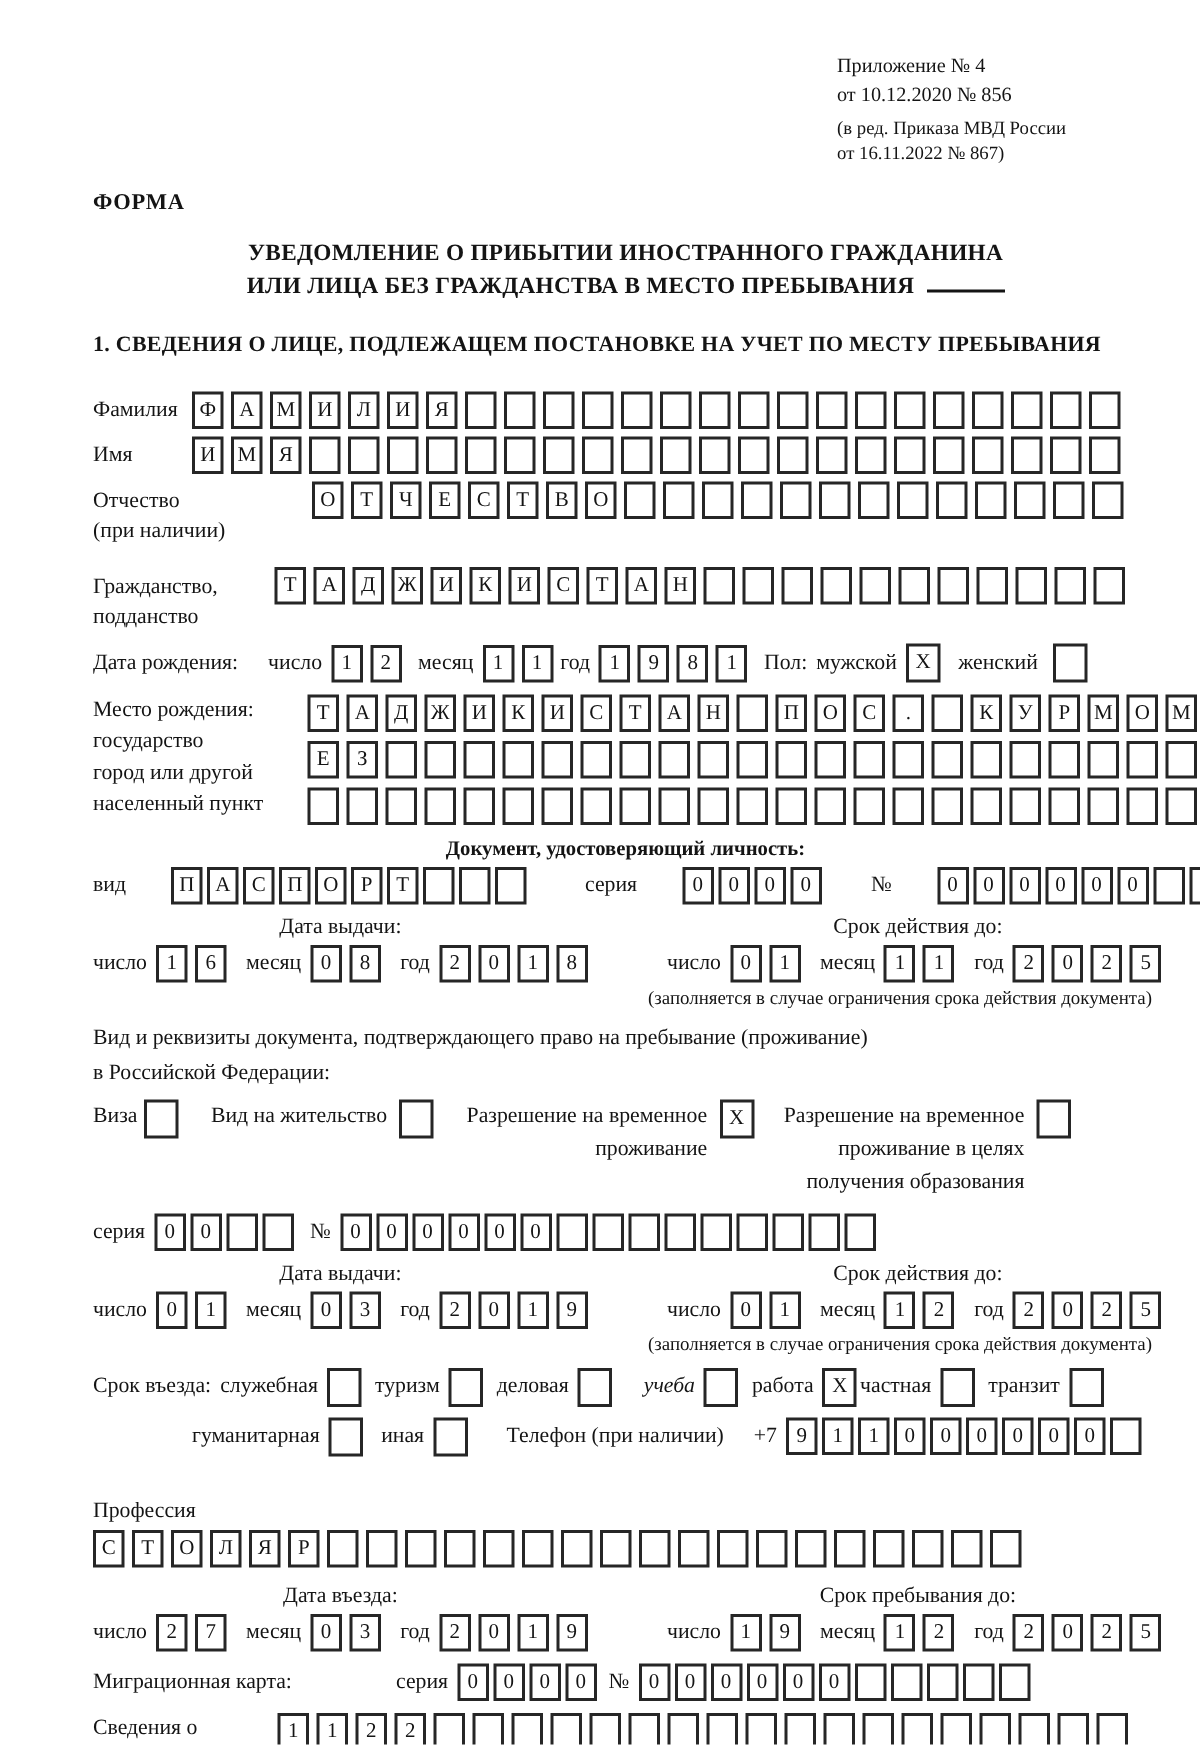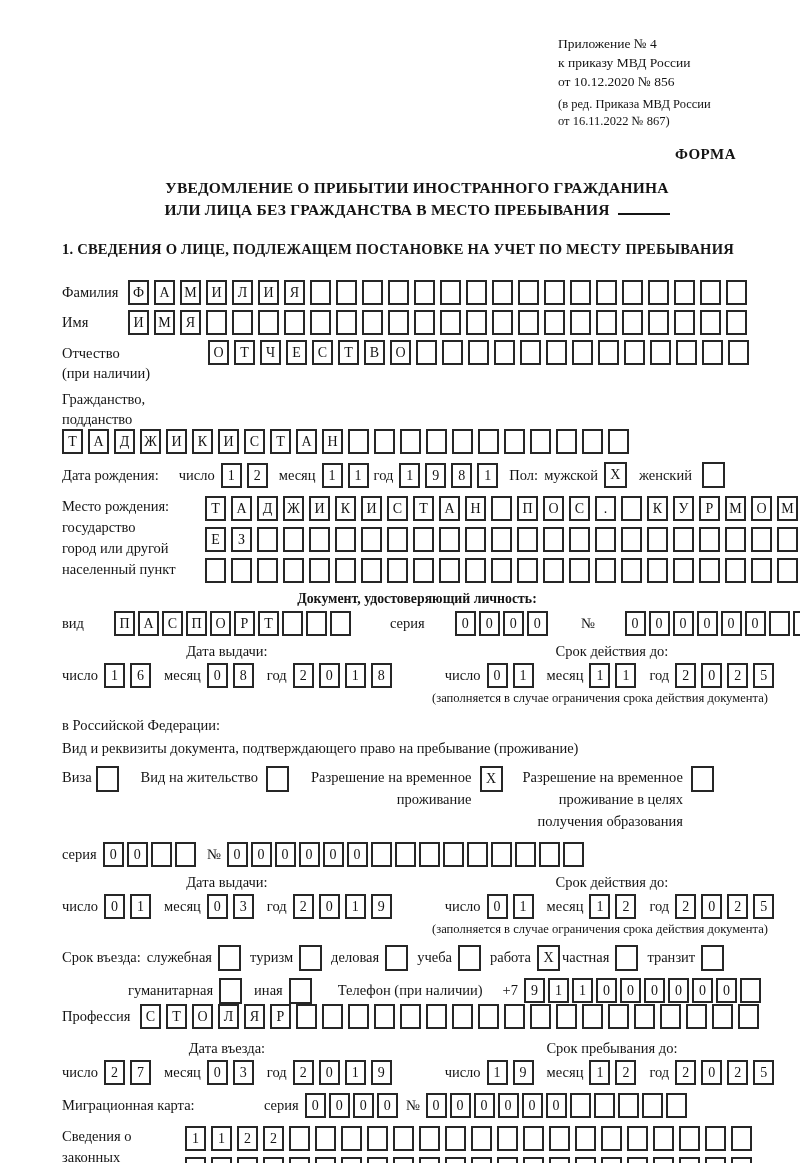--- a/index.html
+++ b/index.html
@@ -6,21 +6,21 @@
   body{
     width:800px;height:1163px;overflow:hidden;
     font-family:"Liberation Serif","DejaVu Serif",serif;
     color:#141414;font-size:14.5px;
   }
   .page{padding:34px 28px 10px 62px;position:relative;}
 
   
   .appendix{margin-left:496px;line-height:19px;font-size:13.5px;}
   .appendix-note{margin-top:5px;font-size:12.5px;line-height:17px;}
-  .forma{margin-top:16px;text-align:right;padding-right:36px;font-weight:bold;font-size:15px;letter-spacing:.5px;}
+  .forma{margin-top:16px;text-align:left;padding-right:36px;font-weight:bold;font-size:15px;letter-spacing:.5px;}
 
   .title{margin-top:14px;text-align:center;font-weight:bold;font-size:15.5px;line-height:22px;letter-spacing:.2px;}
   .uline{display:inline-block;width:52px;border-bottom:2px solid #141414;height:12px;margin-left:8px;}
 
   .sect{margin-top:20px;font-weight:bold;font-size:14.6px;letter-spacing:.2px;}
 
   
   .cells{white-space:nowrap;line-height:0;}
   .cell{
     display:inline-block;box-sizing:border-box;
@@ -62,21 +62,20 @@
   .center-b{text-align:center;font-weight:bold;margin-top:8px;font-size:13.8px;}
   .intro{margin-top:8px;line-height:23px;}
 </style>
 </head>
 <body>
 
 <div class="page">
 
   <div class="appendix">
     <div>Приложение № 4</div>
-    <div>к приказу МВД России</div>
     <div>от 10.12.2020 № 856</div>
     <div class="appendix-note">
       <div>(в ред. Приказа МВД России</div>
       <div>от 16.11.2022 № 867)</div>
     </div>
   </div>
 
   <div class="forma">ФОРМА</div>
 
   <div class="title">
@@ -97,21 +96,21 @@
   </div>
 
   <div class="row">
     <div class="lbl w146 lbl2">
       <div>Отчество</div>
       <div>(при наличии)</div>
     </div>
     <div class="cells"><span class="cell">О</span><span class="cell">Т</span><span class="cell">Ч</span><span class="cell">Е</span><span class="cell">С</span><span class="cell">Т</span><span class="cell">В</span><span class="cell">О</span><span class="cell"></span><span class="cell"></span><span class="cell"></span><span class="cell"></span><span class="cell"></span><span class="cell"></span><span class="cell"></span><span class="cell"></span><span class="cell"></span><span class="cell"></span><span class="cell"></span><span class="cell"></span><span class="cell"></span></div>
   </div>
 
-  <div class="row" style="margin-top:3px;flex-direction:column;">
+  <div class="row" style="margin-top:14px;">
     <div class="lbl w121 lbl2">
       <div>Гражданство,</div>
       <div>подданство</div>
     </div>
     <div class="cells"><span class="cell">Т</span><span class="cell">А</span><span class="cell">Д</span><span class="cell">Ж</span><span class="cell">И</span><span class="cell">К</span><span class="cell">И</span><span class="cell">С</span><span class="cell">Т</span><span class="cell">А</span><span class="cell">Н</span><span class="cell"></span><span class="cell"></span><span class="cell"></span><span class="cell"></span><span class="cell"></span><span class="cell"></span><span class="cell"></span><span class="cell"></span><span class="cell"></span><span class="cell"></span><span class="cell"></span></div>
   </div>
 
   <div class="row" style="margin-top:8px;align-items:flex-end;">
     <span class="inlab">Дата рождения:</span>
     <span class="inlab" style="margin-left:14px;">число</span>
@@ -172,22 +171,22 @@
         <span class="inlab">месяц</span>
         <span class="cells"><span class="cell">1</span><span class="cell">1</span></span>
         <span class="inlab">год</span>
         <span class="cells"><span class="cell">2</span><span class="cell">0</span><span class="cell">2</span><span class="cell">5</span></span>
       </div>
     </div>
     <div class="dnote">(заполняется в случае ограничения срока действия документа)</div>
   </div>
 
   <div class="intro">
+    <div>Вид и реквизиты документа, подтверждающего право на пребывание (проживание)</div>
     <div>в Российской Федерации:</div>
-    <div>Вид и реквизиты документа, подтверждающего право на пребывание (проживание)</div>
   </div>
 
   <div class="opts">
     <div class="opt">
       <span class="olbl">Виза</span>
       <span class="cb" style="margin-left:4px;"></span>
     </div>
     <div class="opt" style="margin-left:22px;">
       <span class="olbl">Вид на жительство</span>
       <span class="cb"></span>
@@ -243,41 +242,41 @@
   </div>
 
   <div class="row" style="margin-top:8px;">
     <span class="inlab">Срок въезда:</span>
     <span class="inlab">служебная</span>
     <span class="cb"></span>
     <span class="inlab" style="margin-left:9px;">туризм</span>
     <span class="cb"></span>
     <span class="inlab" style="margin-left:9px;">деловая</span>
     <span class="cb"></span>
-    <span class="inlab" style="margin-left:9px;">учеба</span>
+    <span class="inlab" style="margin-left:21px;font-style:italic;">учеба</span>
     <span class="cb"></span>
     <span class="inlab" style="margin-left:9px;">работа</span>
     <span class="cb">X</span>
     <span class="inlab" style="margin-left:2px;">частная</span>
     <span class="cb"></span>
     <span class="inlab" style="margin-left:9px;">транзит</span>
     <span class="cb"></span>
   </div>
 
   <div class="row tight" style="margin-top:7px;margin-left:66px;">
     <span class="inlab">гуманитарная</span>
     <span class="cb"></span>
     <span class="inlab" style="margin-left:12px;">иная</span>
     <span class="cb"></span>
     <span class="inlab" style="margin-left:26px;">Телефон (при наличии)</span>
     <span class="inlab" style="margin-left:14px;">+7</span>
     <span class="cells"><span class="cell">9</span><span class="cell">1</span><span class="cell">1</span><span class="cell">0</span><span class="cell">0</span><span class="cell">0</span><span class="cell">0</span><span class="cell">0</span><span class="cell">0</span><span class="cell"></span></span>
   </div>
 
-  <div class="row" style="margin-top:0;">
+  <div class="row" style="margin-top:24px;flex-direction:column;">
     <div class="lbl w66" style="width:78px;">Профессия</div>
     <div class="cells"><span class="cell">С</span><span class="cell">Т</span><span class="cell">О</span><span class="cell">Л</span><span class="cell">Я</span><span class="cell">Р</span><span class="cell"></span><span class="cell"></span><span class="cell"></span><span class="cell"></span><span class="cell"></span><span class="cell"></span><span class="cell"></span><span class="cell"></span><span class="cell"></span><span class="cell"></span><span class="cell"></span><span class="cell"></span><span class="cell"></span><span class="cell"></span><span class="cell"></span><span class="cell"></span><span class="cell"></span><span class="cell"></span></div>
   </div>
 
   <div class="dblock" style="margin-top:10px;">
     <div class="dheads">
       <div class="dh-left">Дата въезда:</div>
       <div class="dh-right">Срок пребывания до:</div>
     </div>
     <div class="drow">

